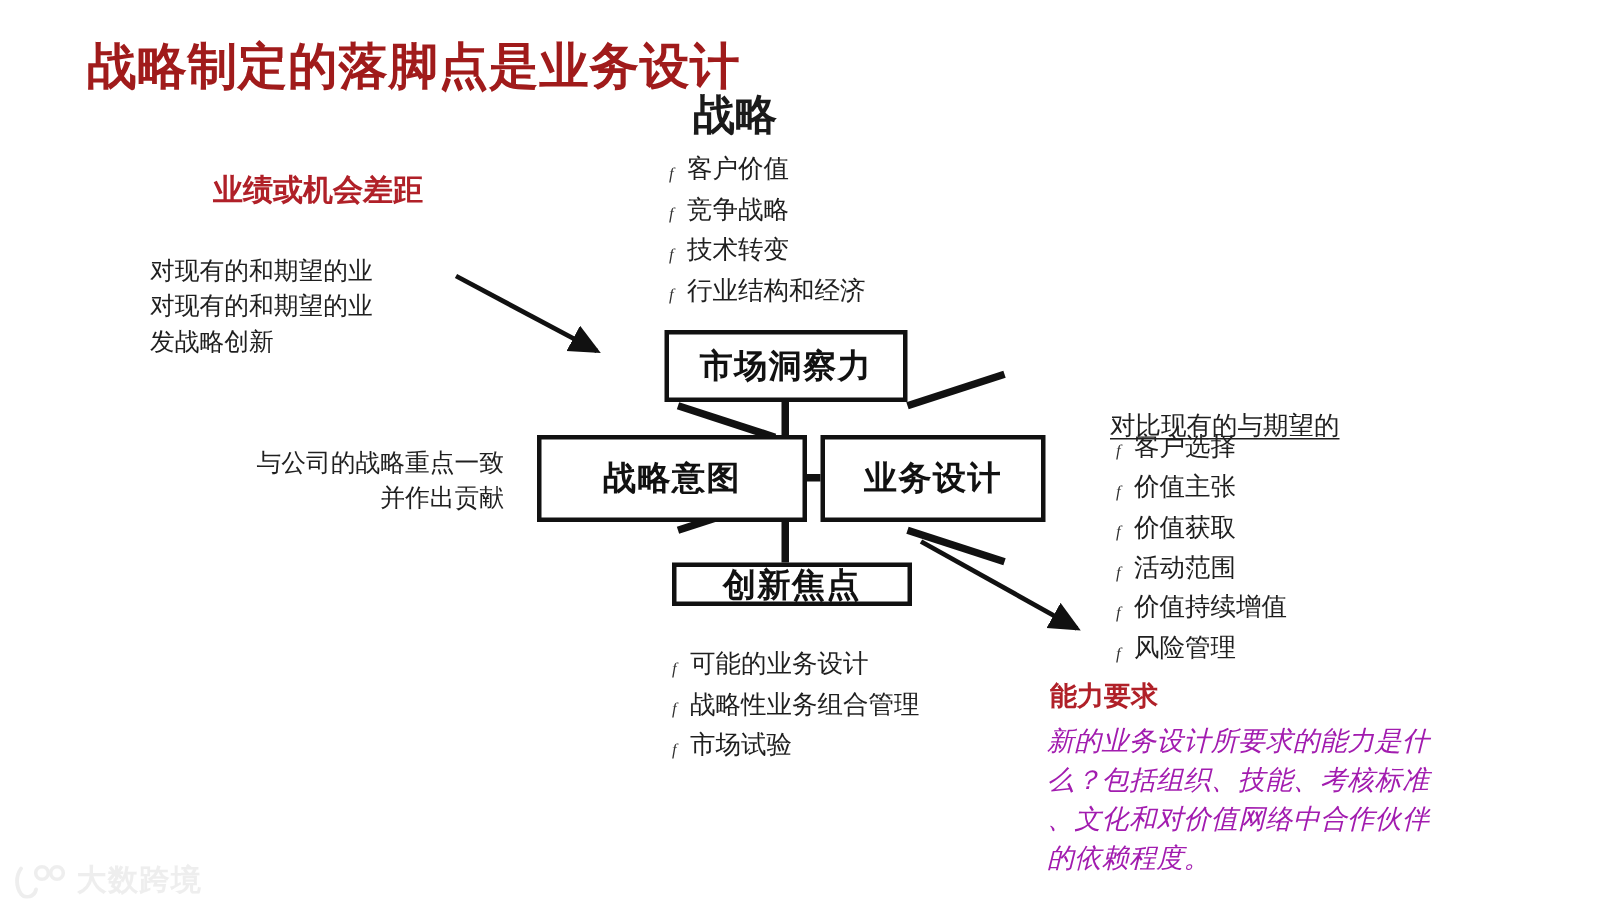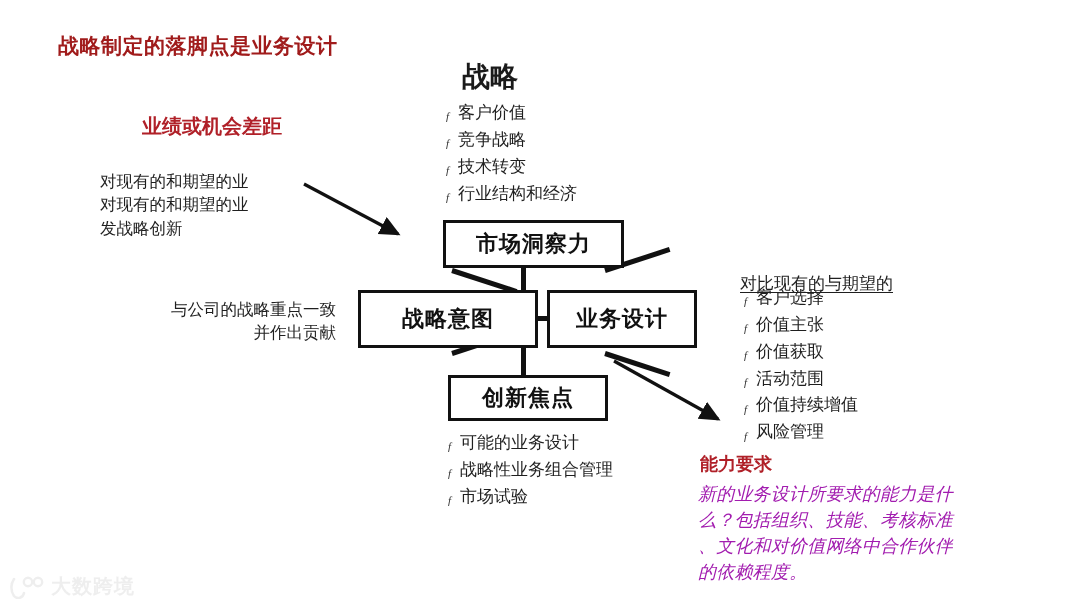--- a/index.html
+++ b/index.html
@@ -17,26 +17,25 @@
     height: 608px;
     background: #ffffff;
     overflow: hidden;
   }
 
   
   .slide-title {
     position: absolute;
     left: 58px;
     top: 22px;
-    font-size: 21px;
+    font-size: 33px;
     font-weight: bold;
     color: #a01b1b;
     letter-spacing: 0.5px;
     white-space: nowrap;
-    margin-top: 10px;
   }
 
   
   .block-heading {
     position: absolute;
     font-size: 20px;
     font-weight: bold;
     color: #b02028;
     white-space: nowrap;
   }
@@ -206,33 +205,33 @@
 
   <div class="conn" style="left:605px; top:268px; width:68px; height:5px; transform: rotate(-18deg) translateY(0);"></div>
 
   <div class="conn" style="left:452px; top:351px; width:68px; height:5px; transform: rotate(-18deg);"></div>
 
   <div class="conn" style="left:605px; top:351px; width:68px; height:5px; transform: rotate(18deg);"></div>
 
   <div class="cross-v" style="left:521px; top:268px; width:5px; height:110px;"></div>
   <div class="cross-h" style="left:503px; top:316px; width:46px; height:5px;"></div>
 
-  <div class="node-box" style="left:443px; top:220px; width:181px; height:48px;">
+  <div class="node-box" style="left:443px; top:220px; width:162px; height:48px;">
     <span>市场洞察力</span>
   </div>
 
   <div class="node-box" style="left:358px; top:290px; width:180px; height:58px;">
     <span>战略意图</span>
   </div>
 
   <div class="node-box" style="left:547px; top:290px; width:150px; height:58px;">
     <span>业务设计</span>
   </div>
 
-  <div class="node-box" style="left:448px; top:375px; width:160px; height:46px;">
+  <div class="node-box" style="left:448px; top:375px; width:160px; height:29px;">
     <span>创新焦点</span>
   </div>
 
   <svg class="arrow-svg" style="left:300px; top:178px;" width="130" height="80" viewBox="0 0 130 80">
     <defs>
       <marker id="ah1" markerWidth="7" markerHeight="7" refX="5.6" refY="3" orient="auto">
         <path d="M0,0 L6.5,3 L0,6 z" fill="#111111"></path>
       </marker>
     </defs>
     <line x1="4" y1="6" x2="98" y2="56" stroke="#111111" stroke-width="3.2" marker-end="url(#ah1)"></line>

